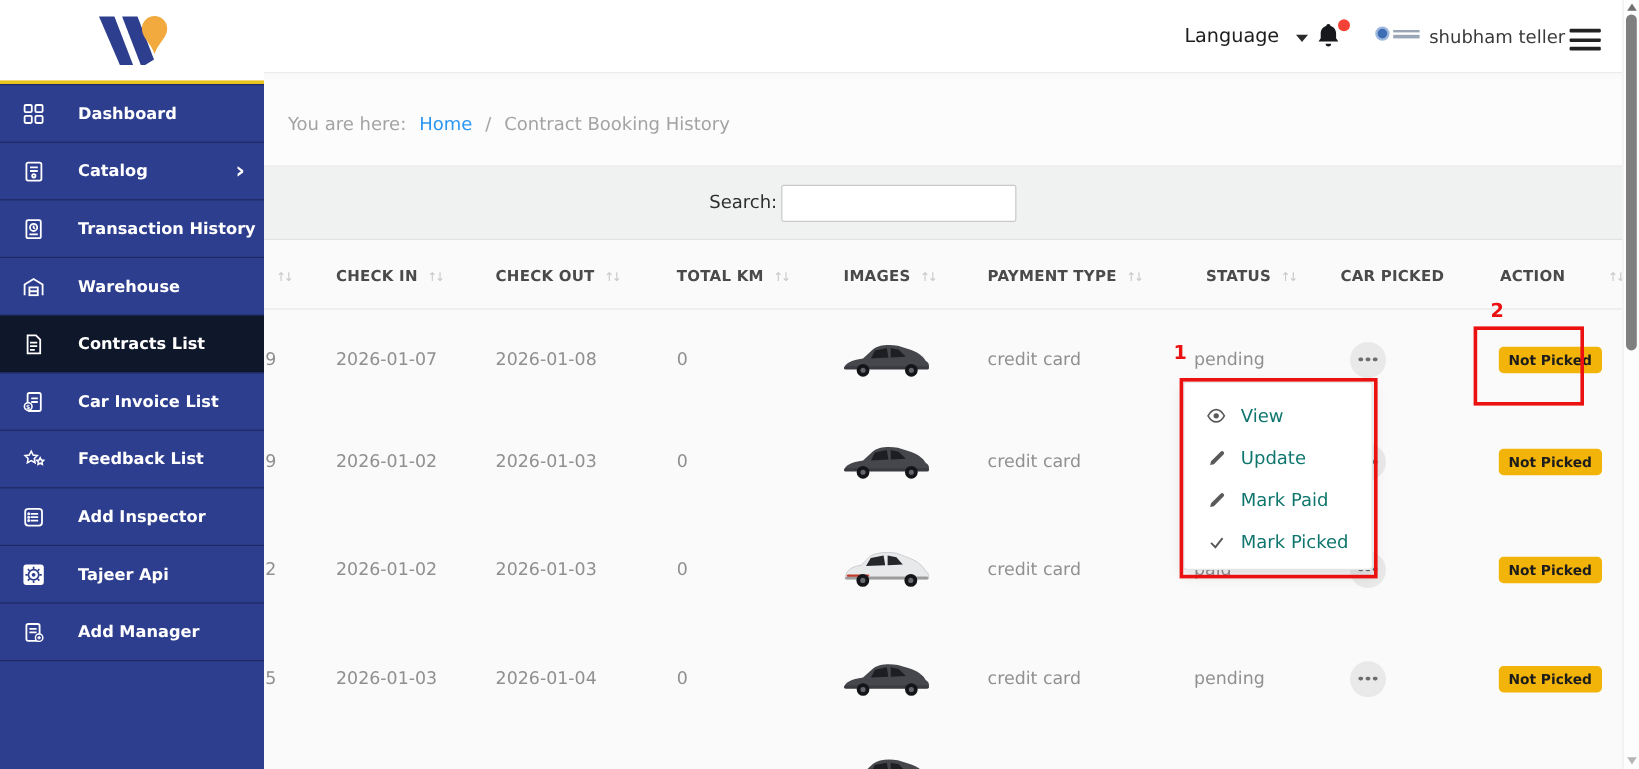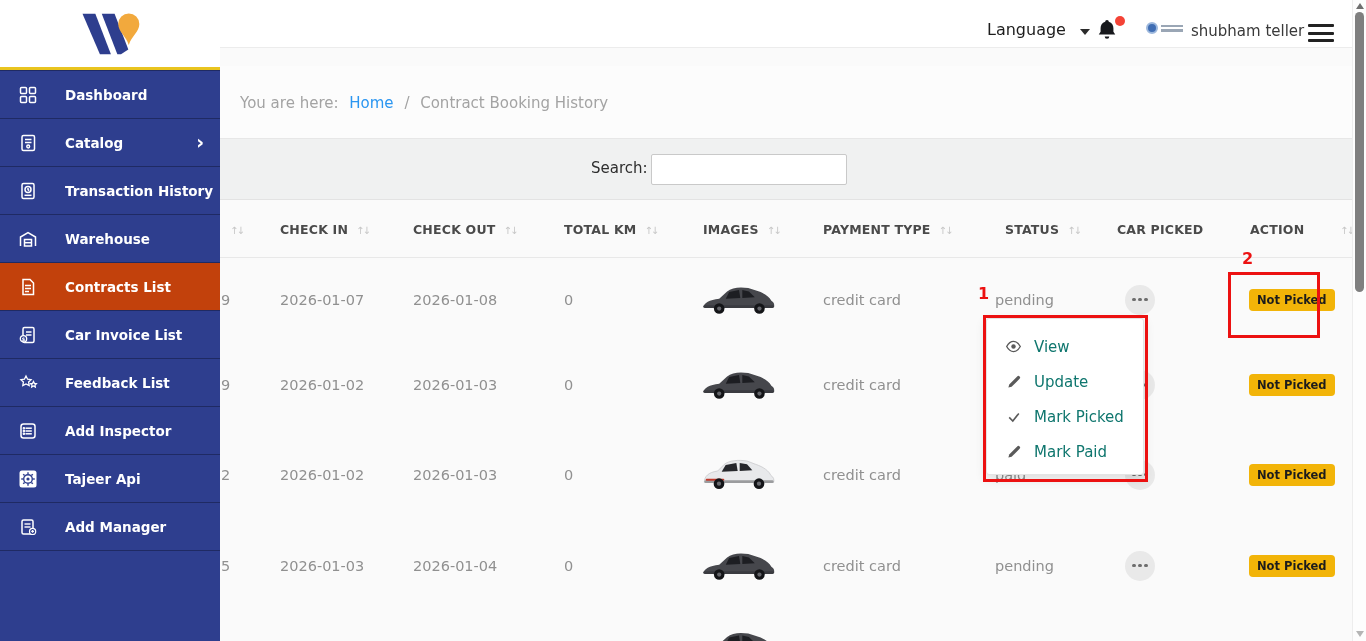--- a/index.html
+++ b/index.html
@@ -1,21 +1,21 @@
 <!DOCTYPE html>
 <html><head>
 <meta charset="utf-8">
 <style>
   * { margin:0; padding:0; box-sizing:border-box; }
   html,body { width:1366px; height:641px; overflow:hidden;
     font-family:"DejaVu Sans","Liberation Sans",sans-serif; }
   .app { position:relative; width:1366px; height:641px; background:#fafafa; overflow:hidden; }
 
   
-  .topbar { position:absolute; left:220px; top:0; width:1132px; height:48px;
+  .topbar { position:absolute; left:220px; top:0; width:1132px; height:61px;
     background:#fff; border-bottom:1px solid #ececec; z-index:30; }
   .lang { position:absolute; left:767px; top:20px; font-size:16px; color:#1d1d1d; cursor:pointer; }
   .lang-caret { position:absolute; left:860px; top:29px; width:0; height:0;
     border-left:5px solid transparent; border-right:5px solid transparent; border-top:6px solid #2b2b2b; }
   .bell-wrap { position:absolute; left:876px; top:18px; width:28px; height:30px; cursor:pointer; }
   .bell-dot { position:absolute; right:-1px; top:-2px; width:10px; height:10px; border-radius:50%; background:#f44336; }
   .avatar { position:absolute; left:926px; top:20px; width:40px; height:16px; display:flex; align-items:center; gap:3px; cursor:pointer; }
   .av-circle { width:12px; height:12px; border-radius:50%; background:#3f6db3; border:2px solid #9db8dd; }
   .av-lines i { display:block; width:22px; height:2.5px; background:#9aa6b5; margin:2px 0; }
   .user-name { position:absolute; left:971px; top:22px; font-size:15px; color:#3a3a3a; cursor:pointer; }
@@ -34,21 +34,21 @@
 
   
   .sidebar { position:absolute; left:0; top:0; width:220px; height:641px;
     background:#2e3e8e; z-index:40; }
   .logo-box { height:70px; background:#fff; border-bottom:3px solid #e9c41f;
     display:flex; align-items:center; justify-content:center; }
   .nav { border-top:1px solid #1f2a63; }
   .nav-item { height:48px; display:flex; align-items:center; gap:26px; padding-left:17px;
     color:#fff; font-size:13.5px; font-weight:bold; border-bottom:1px solid #1f2a63;
     cursor:pointer; position:relative; }
-  .nav-item.active { background:#c2410c;text-align:right; }
+  .nav-item.active { background:#0f172a;text-align:right; }
   .nav-item .icn { width:22px; height:22px; flex:0 0 22px; display:flex; align-items:center; justify-content:center; }
   .chev { position:absolute; right:16px; top:12px; font-weight:bold; color:#fff; }
   .chev::before { content:"\203A"; font-size:19px; }
 
   
   .crumb-band { position:absolute; left:220px; top:66px; width:1132px; height:73px;
     background:#fcfcfc; border-bottom:1px solid #e7e7e7; z-index:5;padding-left:12px; }
   .crumbs { position:absolute; left:20px; top:28px; font-size:15px; color:#a3a3a3; }
   .crumbs .home { color:#2b96f1; cursor:pointer; margin:0 6px; }
   .crumbs .sep { margin-right:6px; }
@@ -440,32 +440,32 @@
       <span class="icn">
         <svg width="16" height="16" viewBox="0 0 20 20">
             <path d="M3 17 l1 -4 L14 3 a1.9 1.9 0 0 1 3 3 L7 16 Z" fill="#5a5a5a"></path>
           </svg>
       </span>
       <span>Update</span>
     </div>
     <div class="dd-item">
       <span class="icn">
         <svg width="16" height="16" viewBox="0 0 20 20">
-            <path d="M4 10.5 L8.5 15 L16 5.5" fill="none" stroke="#5a5a5a" stroke-width="2"></path>
-          </svg>
-      </span>
-      <span>Mark Picked</span>
+            <path d="M3 17 l1 -4 L14 3 a1.9 1.9 0 0 1 3 3 L7 16 Z" fill="#5a5a5a"></path>
+          </svg>
+      </span>
+      <span>Mark Paid</span>
     </div>
     <div class="dd-item">
       <span class="icn">
         <svg width="16" height="16" viewBox="0 0 20 20">
-            <path d="M3 17 l1 -4 L14 3 a1.9 1.9 0 0 1 3 3 L7 16 Z" fill="#5a5a5a"></path>
-          </svg>
-      </span>
-      <span>Mark Paid</span>
+            <path d="M4 10.5 L8.5 15 L16 5.5" fill="none" stroke="#5a5a5a" stroke-width="2"></path>
+          </svg>
+      </span>
+      <span>Mark Picked</span>
     </div>
   </div>
 
   <span class="ann-label ann-l1">1</span>
   <div class="ann-box ann-box1"></div>
   <span class="ann-label ann-l2">2</span>
   <div class="ann-box ann-box2"></div>
 
   <div class="scrollbar">
     <span class="sb-up"></span>

